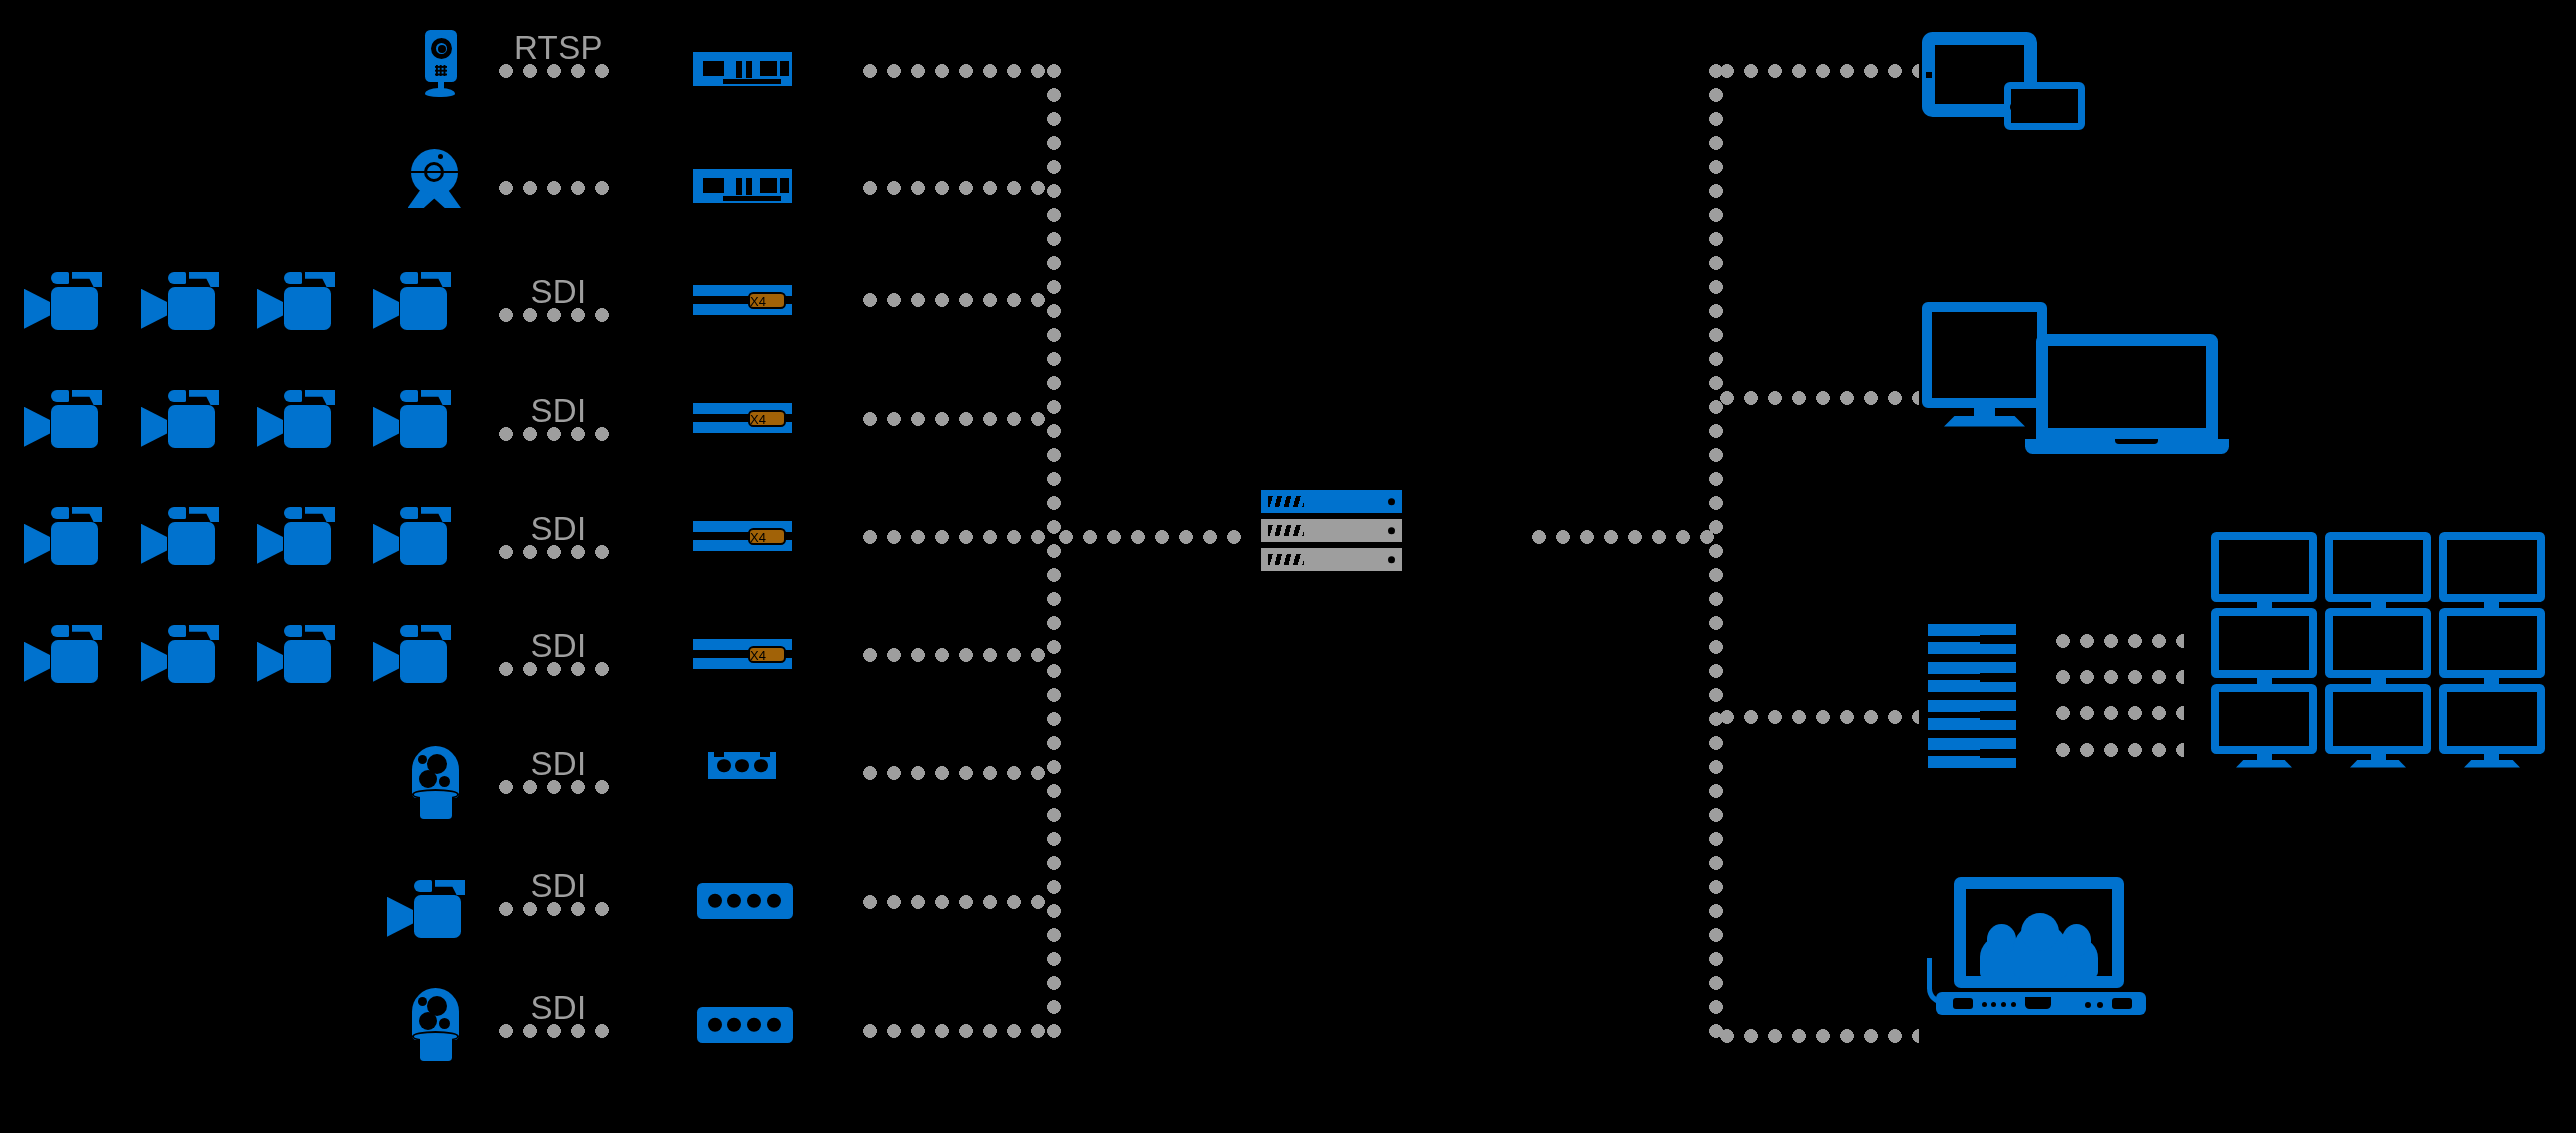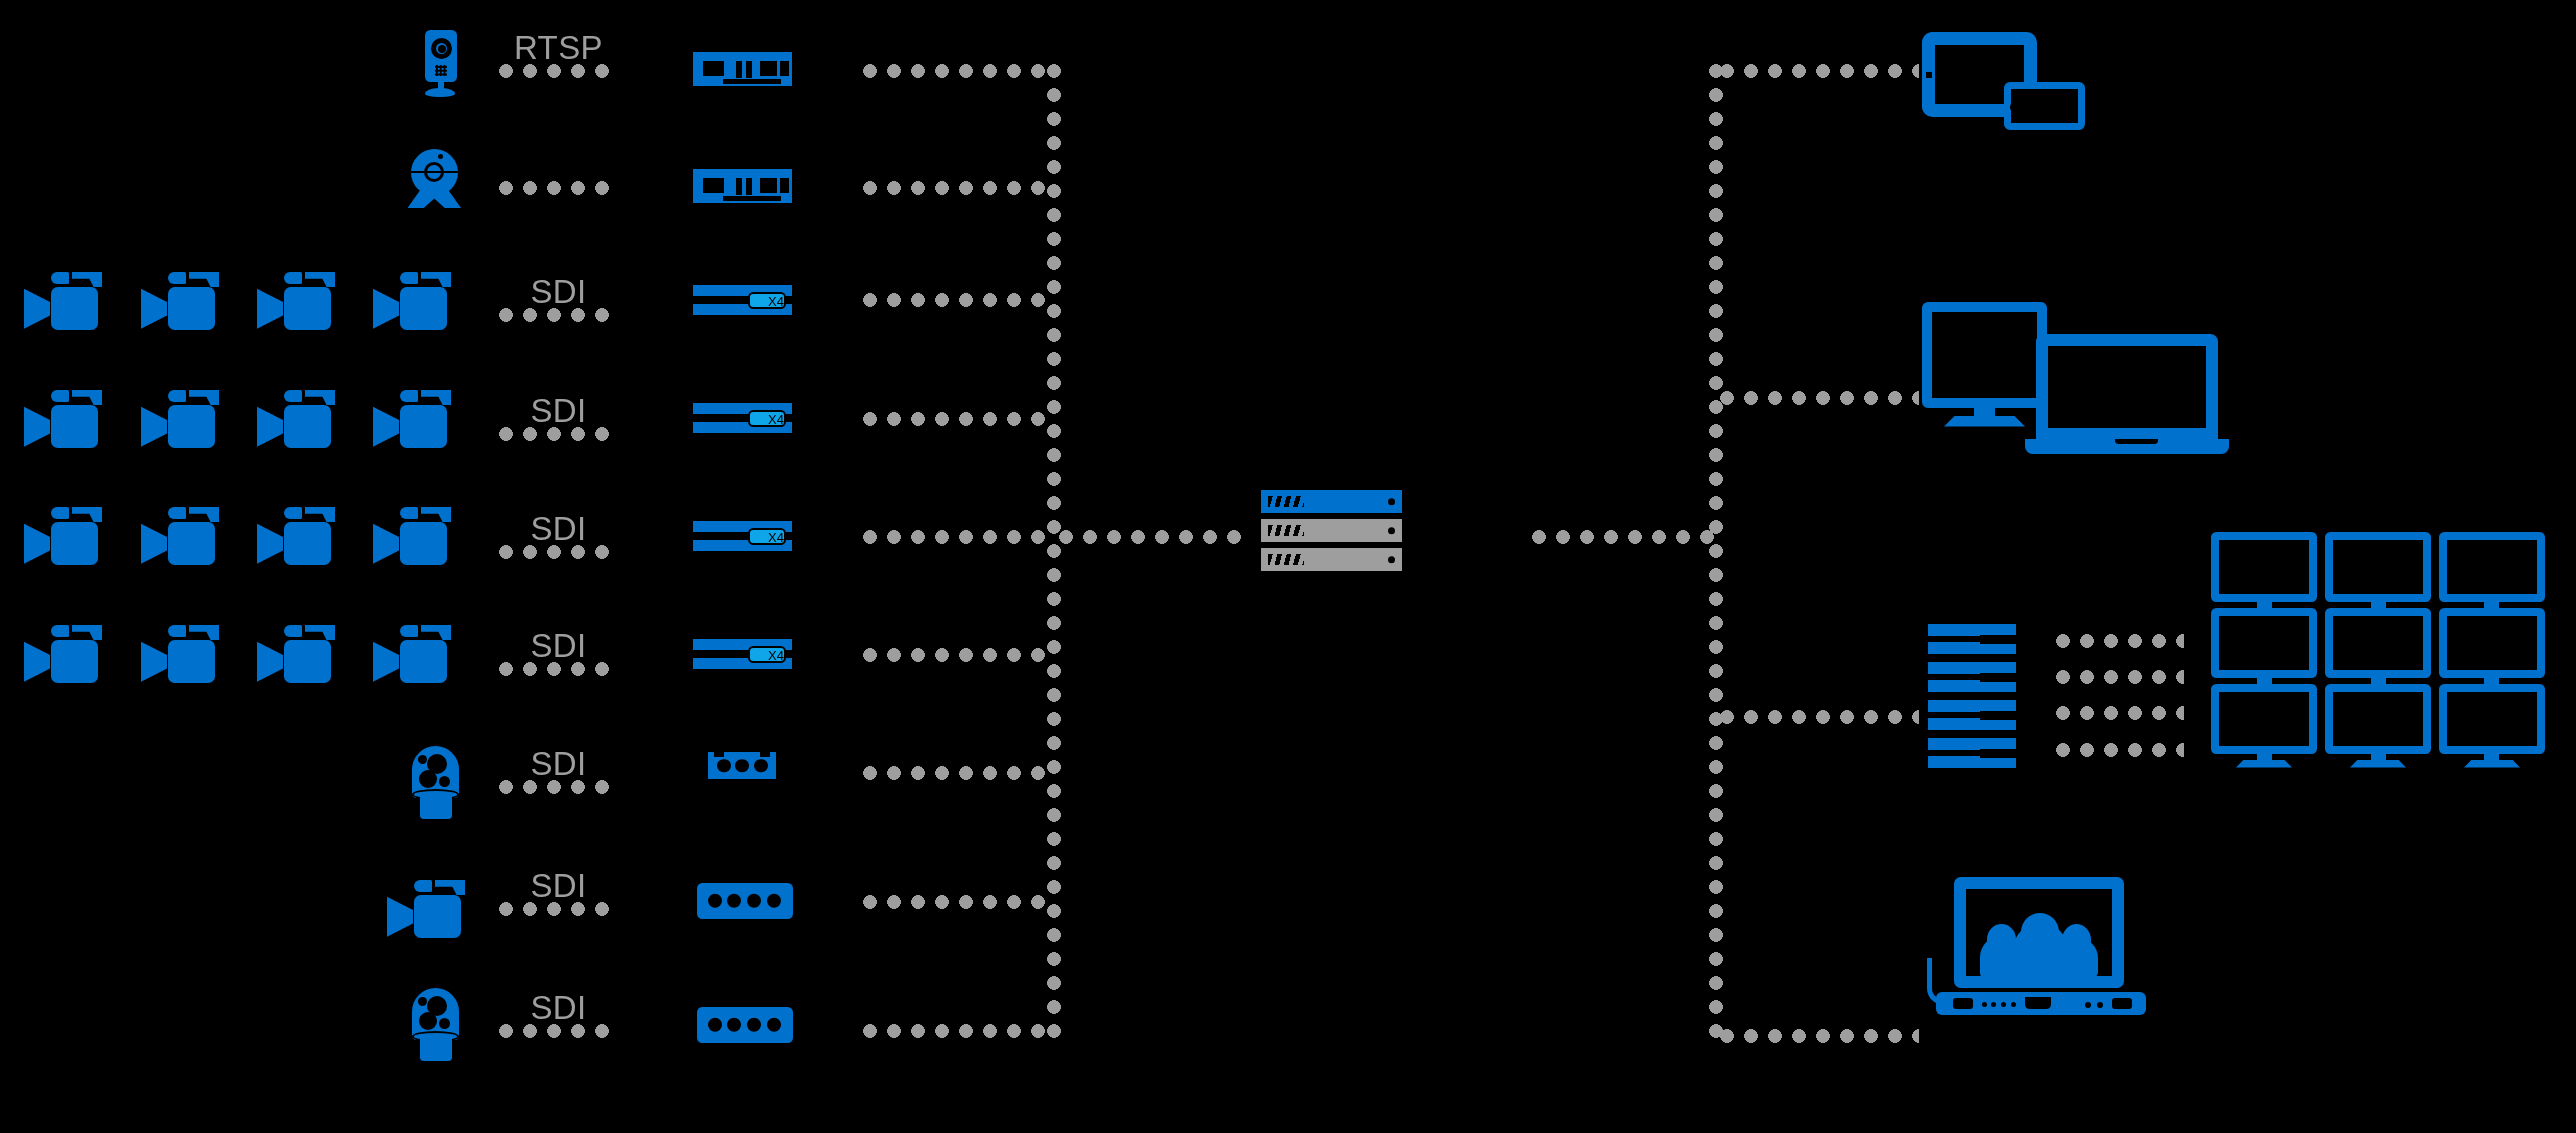--- a/index.html
+++ b/index.html
@@ -82,22 +82,22 @@
   
   .rack1u{position:absolute;left:0;top:0;width:99px;height:34px;background:#0072CE;}
   .rack1u .sq{position:absolute;background:#000;}
 
   
   .enc2{position:absolute;left:0;top:0;width:99px;height:30px;}
   .enc2 .bar{position:absolute;left:0;width:99px;height:11.4px;background:#0072CE;}
   .enc2 .b1{top:0;}
   .enc2 .b2{top:19px;}
   .enc2 .badge{position:absolute;left:55px;top:6.8px;width:38px;height:17.5px;
-     border:2.3px solid #000;border-radius:5.3px;background:#0ea5e9;box-sizing:border-box;
-     color:#000;font-size:13px;line-height:13px;text-align:right;padding-top:0.8px;font-weight:400;}
+     border:2.3px solid #000;border-radius:5.3px;background:#a16207;box-sizing:border-box;
+     color:#000;font-size:13px;line-height:13px;text-align:left;padding-top:0.8px;font-weight:400;}
 
   
   .portbox{position:absolute;left:0;top:0;background:#0072CE;}
   .portbox .hole{position:absolute;top:50%;transform:translateY(-50%);background:#000;border-radius:50%;}
   .portbox .notch{position:absolute;top:0;width:10px;height:5.3px;background:#000;}
 
   
   .srvu{position:absolute;left:0;width:141px;height:23px;}
   .srvu .vent{position:absolute;left:6.8px;top:6px;width:36px;height:10.6px;
      background:repeating-linear-gradient(105deg,#000 0 4.6px,transparent 4.6px 9px);}

